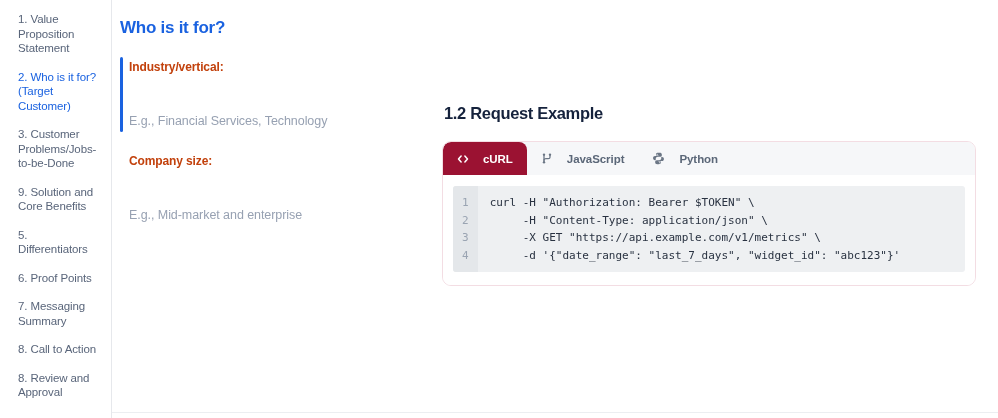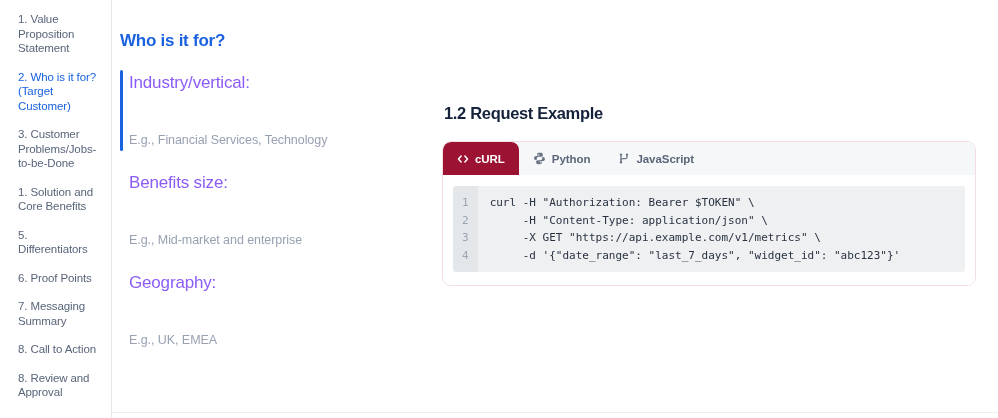--- a/index.html
+++ b/index.html
@@ -43,21 +43,21 @@
   .nav-item.active {
     color: #1a62e0;
     font-weight: normal;
   }
 
   
   .content {
     flex: 0 0 330px;
     width: 330px;
     height: 418px;
-    padding: 31px 0 0 8px;
+    padding: 18px 0 0 8px;
     position: relative;
     background: #ffffff;
   }
   .page-title {
     font-size: 17px;
     font-weight: bold;
     color: #1a62e0;
     margin: 0 0 22px 0;
     letter-spacing: -0.015em;
   }
@@ -68,23 +68,23 @@
   }
   .field.focused::before {
     content: "";
     position: absolute;
     left: 0; top: -3px; bottom: -4px;
     width: 2.5px;
     background: #1a62e0;
     border-radius: 2px;
   }
   .field-label {
-    font-size: 17px;
-    font-weight: normal;
-    color: #8b5cf6;
+    font-size: 12px;
+    font-weight: bold;
+    color: #c2410c;
     margin-bottom: 11px;
     letter-spacing: -0.01em;
   }
   .field-placeholder {
     font-size: 12.5px;
     color: #97a1b2;
     letter-spacing: -0.005em;
     margin-top: 40px;
   }
 
@@ -112,21 +112,21 @@
   }
   .tab-bar {
     display: flex;
     align-items: stretch;
     background: #f6f7f9;
     height: 33px;
   }
   .tab {
     display: flex;
     align-items: center;
-    gap: 6px;
+    gap: 14px;
     padding: 0 14px;
     font-size: 11.5px;
     font-weight: bold;
     color: #5b6778;
     cursor: pointer;
     background: transparent;
     letter-spacing: -0.005em;
   }
   .tab.active {
     background: #9b1232;
@@ -174,88 +174,86 @@
 </style>
 </head>
 <body>
 
 <div class="app">
 
   <nav class="sidebar">
     <div class="nav-item">1. Value Proposition Statement</div>
     <div class="nav-item active">2. Who is it for? (Target Customer)</div>
     <div class="nav-item">3. Customer Problems/Jobs-to-be-Done</div>
-    <div class="nav-item">1. Solution and Core Benefits</div>
+    <div class="nav-item">9. Solution and Core Benefits</div>
     <div class="nav-item">5. Differentiators</div>
     <div class="nav-item">6. Proof Points</div>
     <div class="nav-item">7. Messaging Summary</div>
     <div class="nav-item">8. Call to Action</div>
     <div class="nav-item">8. Review and Approval</div>
   </nav>
 
   <section class="content">
     <h1 class="page-title">Who is it for?</h1>
 
     <div class="field focused">
       <div class="field-label">Industry/vertical:</div>
       <div class="field-placeholder">E.g., Financial Services, Technology</div>
     </div>
 
     <div class="field">
-      <div class="field-label">Benefits size:</div>
+      <div class="field-label">Company size:</div>
       <div class="field-placeholder">E.g., Mid-market and enterprise</div>
     </div>
 
 
     <div class="field">
-      <div class="field-label">Geography:</div>
-      <div class="field-placeholder">E.g., UK, EMEA</div>
     </div>
   </section>
 
   <section class="right-pane">
     <h2 class="section-heading">1.2 Request Example</h2>
 
     <div class="code-card">
 
       <div class="tab-bar">
 
         <div class="tab active">
           <span class="ic">
             <svg width="12" height="12" viewBox="0 0 16 16" fill="none" stroke="#ffffff" stroke-width="2" stroke-linecap="round" stroke-linejoin="round">
               <path d="M5.5 4 L2 8 L5.5 12"></path>
               <path d="M10.5 4 L14 8 L10.5 12"></path>
             </svg>
           </span>
           <span>cURL</span>
-        </div>
-
-        <div class="tab">
-          <span class="ic">
-            <svg width="13" height="13" viewBox="0 0 16 16" fill="#6b7685">
-              <path d="M7.9 1c-1.7 0-3 .5-3 2v1.4h3.1v.5H3.7C2.3 4.9 1.3 5.8 1.3 7.4c0 1.6.9 2.6 2.3 2.6h1v-1.6c0-1.4 1.2-2.5 2.5-2.5h3c1.1 0 2-.9 2-2V3c0-1.3-1.1-2-2.4-2H7.9zM6.3 2.2c.4 0 .7.3.7.7s-.3.7-.7.7-.7-.3-.7-.7.3-.7.7-.7z"></path>
-              <path d="M8.1 15c1.7 0 3-.5 3-2v-1.4H8v-.5h4.3c1.4 0 2.4-.9 2.4-2.5 0-1.6-.9-2.6-2.3-2.6h-1v1.6c0 1.4-1.2 2.5-2.5 2.5h-3c-1.1 0-2 .9-2 2V13c0 1.3 1.1 2 2.4 2h1.8zm1.6-1.2c-.4 0-.7-.3-.7-.7s.3-.7.7-.7.7.3.7.7-.3.7-.7.7z"></path>
-            </svg>
-          </span>
-          <span>Python</span>
         </div>
 
         <div class="tab">
           <span class="ic">
             <svg width="12" height="13" viewBox="0 0 16 16" fill="none" stroke="#6b7685" stroke-width="1.7" stroke-linecap="round" stroke-linejoin="round">
               <circle cx="4" cy="3" r="1.6" fill="#6b7685" stroke="none"></circle>
               <circle cx="4" cy="13" r="1.6" fill="#6b7685" stroke="none"></circle>
               <circle cx="12" cy="3" r="1.6" fill="#6b7685" stroke="none"></circle>
               <path d="M4 4.7 V11.4"></path>
               <path d="M12 4.7 V6.2 C12 7.6 10.9 8.2 9.6 8.2 H6.5 C5.2 8.2 4 8.8 4 10.2"></path>
             </svg>
           </span>
           <span>JavaScript</span>
         </div>
 
+        <div class="tab">
+          <span class="ic">
+            <svg width="13" height="13" viewBox="0 0 16 16" fill="#6b7685">
+              <path d="M7.9 1c-1.7 0-3 .5-3 2v1.4h3.1v.5H3.7C2.3 4.9 1.3 5.8 1.3 7.4c0 1.6.9 2.6 2.3 2.6h1v-1.6c0-1.4 1.2-2.5 2.5-2.5h3c1.1 0 2-.9 2-2V3c0-1.3-1.1-2-2.4-2H7.9zM6.3 2.2c.4 0 .7.3.7.7s-.3.7-.7.7-.7-.3-.7-.7.3-.7.7-.7z"></path>
+              <path d="M8.1 15c1.7 0 3-.5 3-2v-1.4H8v-.5h4.3c1.4 0 2.4-.9 2.4-2.5 0-1.6-.9-2.6-2.3-2.6h-1v1.6c0 1.4-1.2 2.5-2.5 2.5h-3c-1.1 0-2 .9-2 2V13c0 1.3 1.1 2 2.4 2h1.8zm1.6-1.2c-.4 0-.7-.3-.7-.7s.3-.7.7-.7.7.3.7.7-.3.7-.7.7z"></path>
+            </svg>
+          </span>
+          <span>Python</span>
+        </div>
+
       </div>
 
       <div class="code-wrap">
         <div class="code-block">
           <div class="gutter"><span>1</span><br><span>2</span><br><span>3</span><br><span>4</span></div>
           <div class="code-lines"><span>curl -H "Authorization: Bearer $TOKEN" \</span>
 <span>     -H "Content-Type: application/json" \</span>
 <span>     -X GET "https://api.example.com/v1/metrics" \</span>
 <span>     -d '{"date_range": "last_7_days", "widget_id": "abc123"}'</span></div>
         </div>

